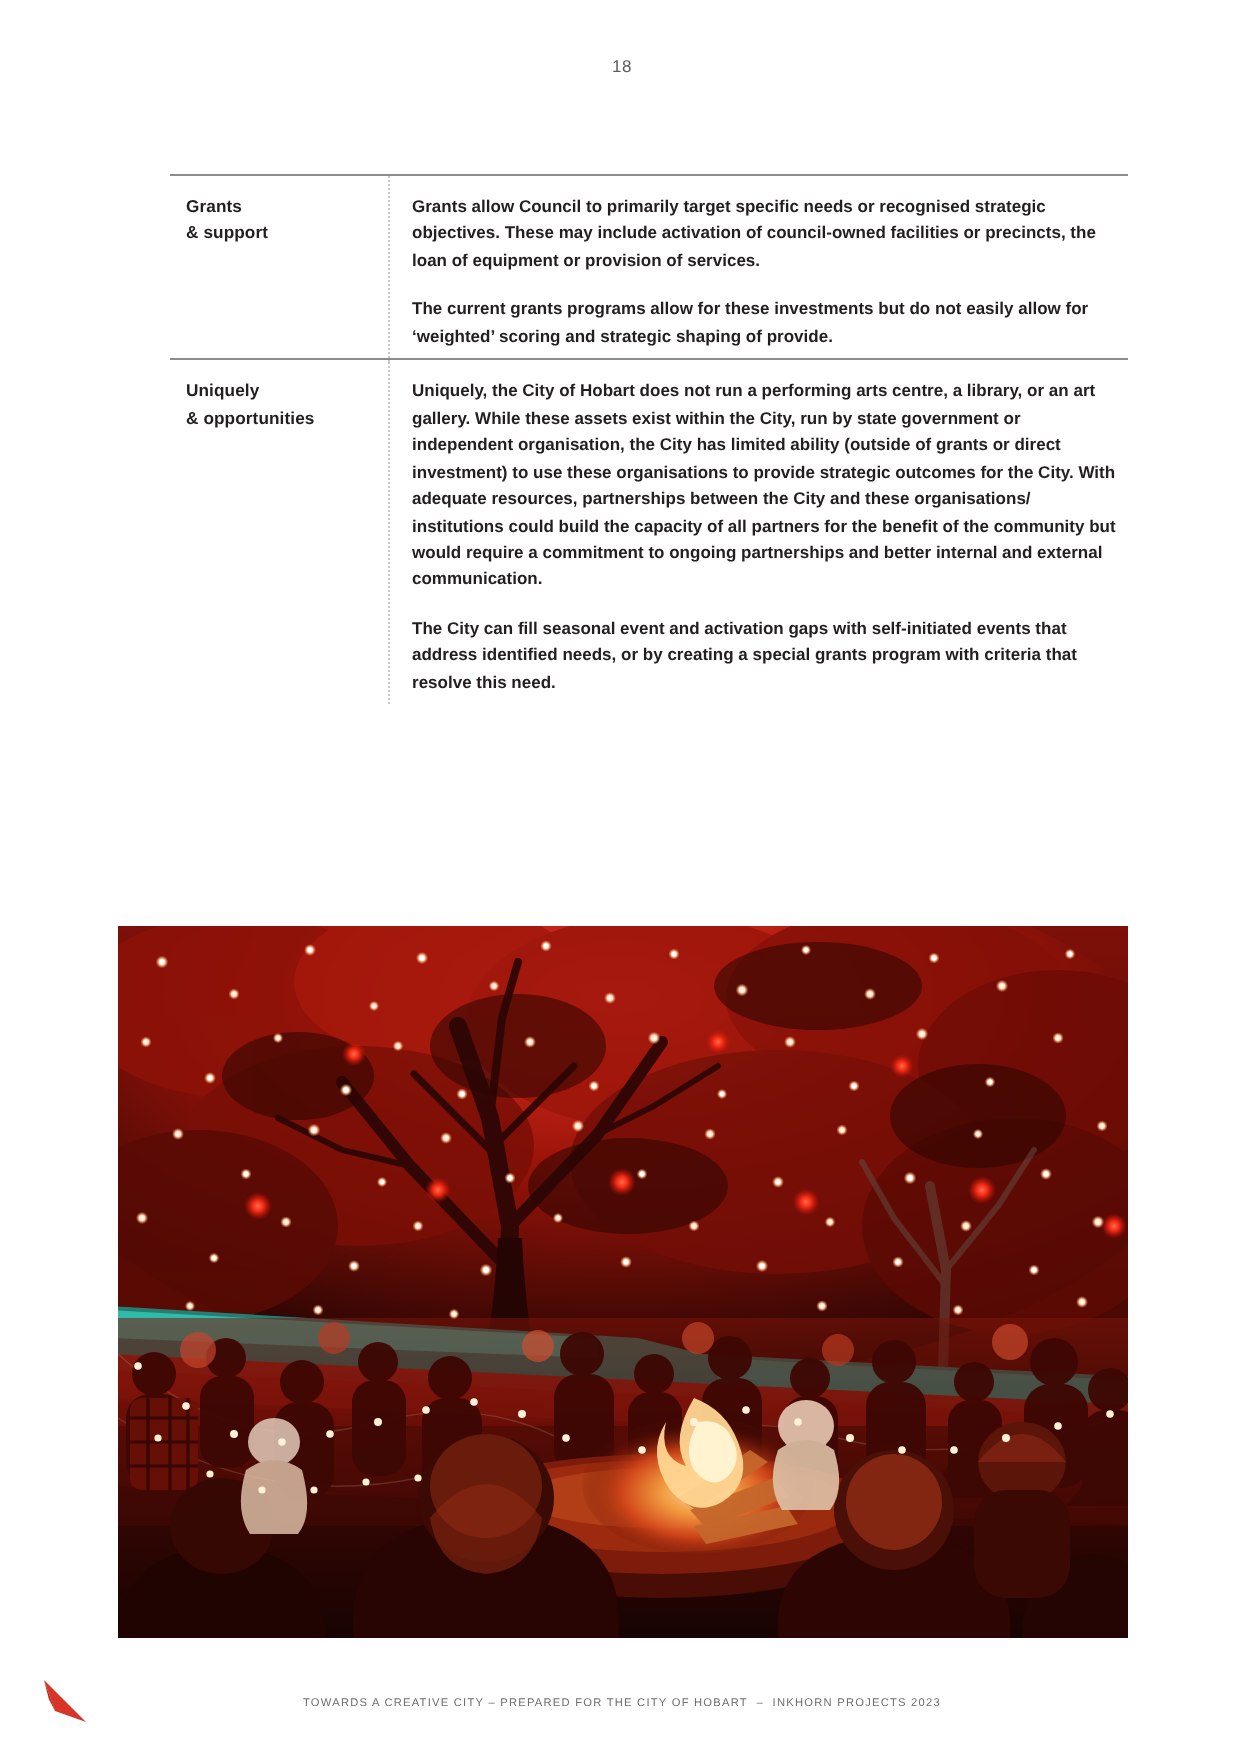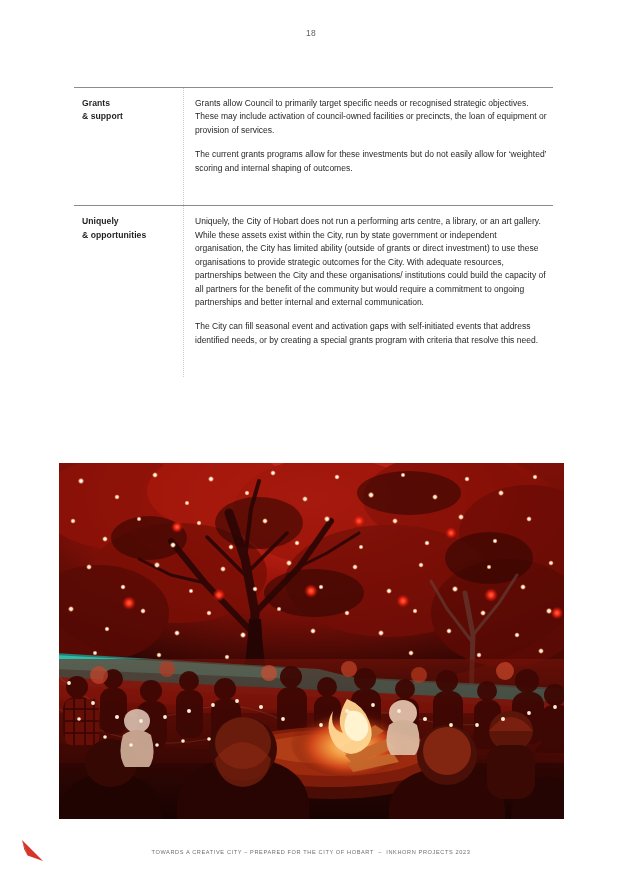--- a/index.html
+++ b/index.html
@@ -24,21 +24,21 @@
     width: 622px;
     text-align: center;
     font-size: 8.5px;
     letter-spacing: 0.3px;
     color: #5d5d5d;
   }
 
   
   .table-wrap {
     position: absolute;
-    left: 74px;
+    left: 85px;
     top: 87px;
     width: 479px;
   }
   .doc-table {
     width: 100%;
     border-collapse: collapse;
     border-top: 1.1px solid #8c8c8c;
   }
   .doc-table tr.row-divided > td {
     border-top: 1.1px solid #8c8c8c;
@@ -46,21 +46,22 @@
   .doc-table td {
     vertical-align: top;
     padding: 0;
   }
   td.label-cell {
     width: 93px;
     padding: 9px 8px 16px 8px;
     border-right: 1px dotted #c9c9c9;
   }
   td.body-cell {
-    padding: 9px 6px 30px 11px;
+    padding: 9px 6px 4px 11px;
+    font-weight: bold;
   }
   .label-line {
     font-size: 8.6px;
     font-weight: bold;
     line-height: 13.4px;
     letter-spacing: 0.05px;
     color: #231f20;
   }
   .body-para {
     font-size: 8.5px;
@@ -112,21 +113,21 @@
 <div class="table-wrap">
   <table class="doc-table">
     <tbody>
       <tr>
         <td class="label-cell">
           <div class="label-line">Grants</div>
           <div class="label-line">&amp; support</div>
         </td>
         <td class="body-cell">
           <p class="body-para">Grants allow Council to primarily target specific needs or recognised strategic objectives. These may include activation of council-owned facilities or precincts, the loan of equipment or provision of services.</p>
-          <p class="body-para">The current grants programs allow for these investments but do not easily allow for ‘weighted’ scoring and internal shaping of outcomes.</p>
+          <p class="body-para">The current grants programs allow for these investments but do not easily allow for ‘weighted’ scoring and strategic shaping of provide.</p>
         </td>
       </tr>
       <tr class="row-divided">
         <td class="label-cell">
           <div class="label-line">Uniquely</div>
           <div class="label-line">&amp; opportunities</div>
         </td>
         <td class="body-cell">
           <p class="body-para">Uniquely, the City of Hobart does not run a performing arts centre, a library, or an art gallery. While these assets exist within the City, run by state government or independent organisation, the City has limited ability (outside of grants or direct investment) to use these organisations to provide strategic outcomes for the City. With adequate resources, partnerships between the City and these organisations/ institutions could build the capacity of all partners for the benefit of the community but would require a commitment to ongoing partnerships and better internal and external communication.</p>
           <p class="body-para">The City can fill seasonal event and activation gaps with self-initiated events that address identified needs, or by creating a special grants program with criteria that resolve this need.</p>

